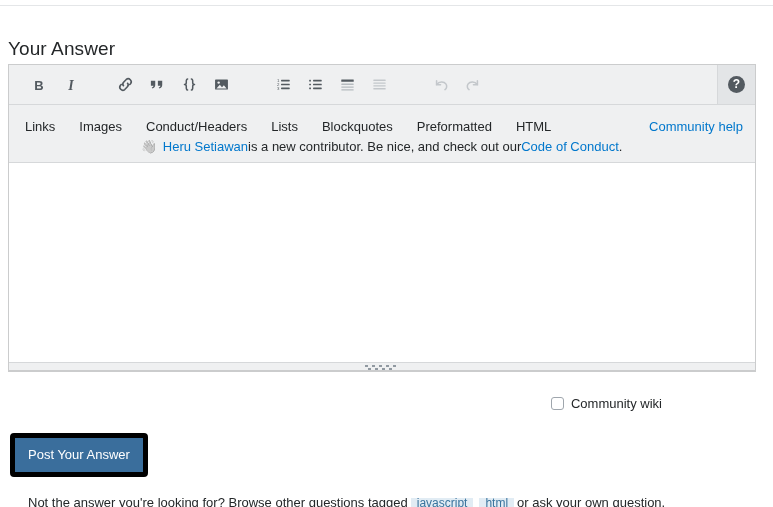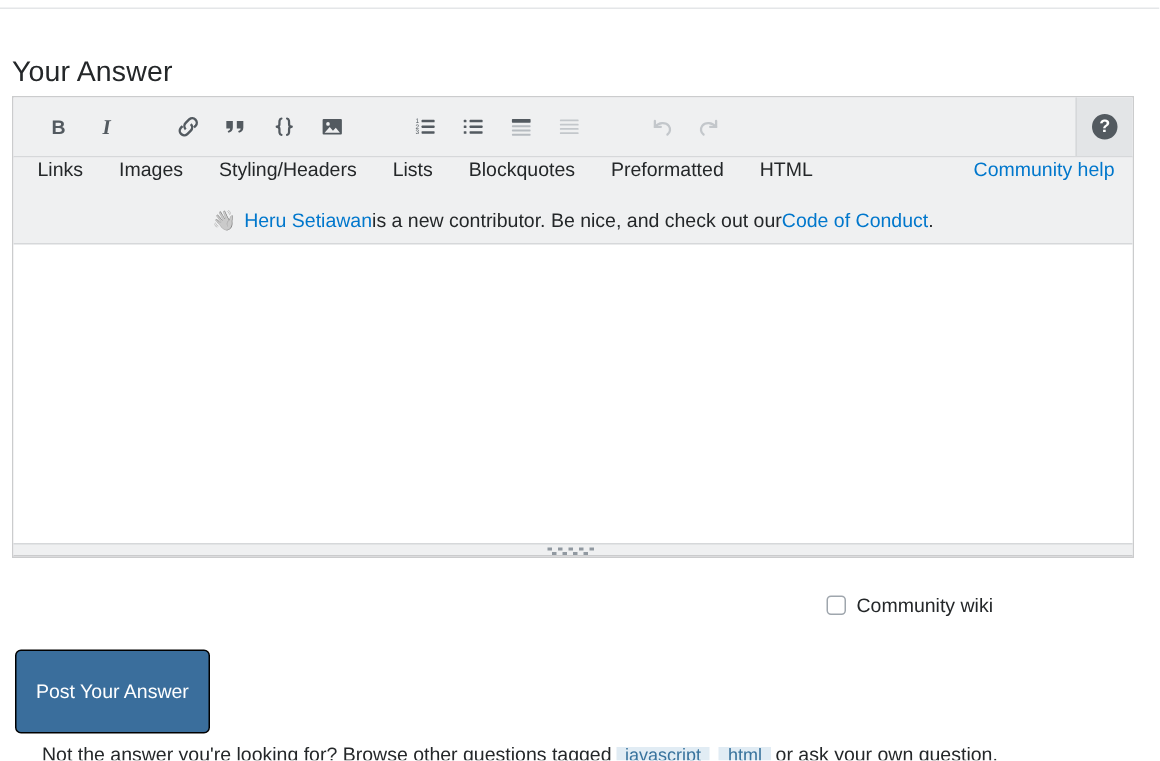--- a/index.html
+++ b/index.html
@@ -69,21 +69,21 @@
     font-size: 12px; font-weight: 700; line-height: 17px;
     text-align: center;
     font-family: "Liberation Sans", sans-serif;
   }
 
   
   .help-links {
     position: relative;
     height: 29px;
     background: #eff0f1;
-    display: flex; align-items: flex-start;
+    display: flex; align-items: flex-end;
     padding: 0 12px 0 16px;
     font-size: 13px;
     border-bottom: 0;
   }
   .help-link {
     color: #242729; margin-right: 24px; cursor: pointer; white-space: nowrap;
   }
   .help-link.last { margin-right: 0; }
   .adv-help {
     margin-left: auto; color: #0077cc; cursor: pointer; white-space: nowrap;
@@ -141,25 +141,25 @@
     border: 1px solid #9fa6ad; border-radius: 3px;
     background: #fff; margin-right: 7px; cursor: pointer;
   }
   .cw-label { cursor: pointer; font-size: 13px; }
 
   
   .post-btn {
     position: absolute; left: 10px; top: 433px;
     background: #3a6e9c;
     color: #ffffff;
-    border: 1px solid #000000;
+    border: 5px solid #000000;
     border-radius: 4px;
     font-size: 13px;
     font-family: "Liberation Sans", sans-serif;
-    padding: 20px 13px;
+    padding: 10px 13px;
     cursor: pointer;
     line-height: 14px;
   }
 
   
   .bottom-row {
     position: absolute; left: 8px; top: 498px;
     width: 760px; height: 9px;
     overflow: hidden;
     font-size: 13px; color: #242729;
@@ -298,21 +298,21 @@
         </div>
 
         <div class="help-btn" title="Help">
           <span class="qmark">?</span>
         </div>
       </div>
 
       <div class="help-links">
         <span class="help-link">Links</span>
         <span class="help-link">Images</span>
-        <span class="help-link">Styling/Headers</span>
+        <span class="help-link">Conduct/Headers</span>
         <span class="help-link">Lists</span>
         <span class="help-link">Blockquotes</span>
         <span class="help-link">Preformatted</span>
         <span class="help-link last">HTML</span>
         <span class="adv-help">Community help</span>
       </div>
 
       <div class="new-contrib">
         <span class="wave-icon">👋</span>
         <a>Heru Setiawan</a>

